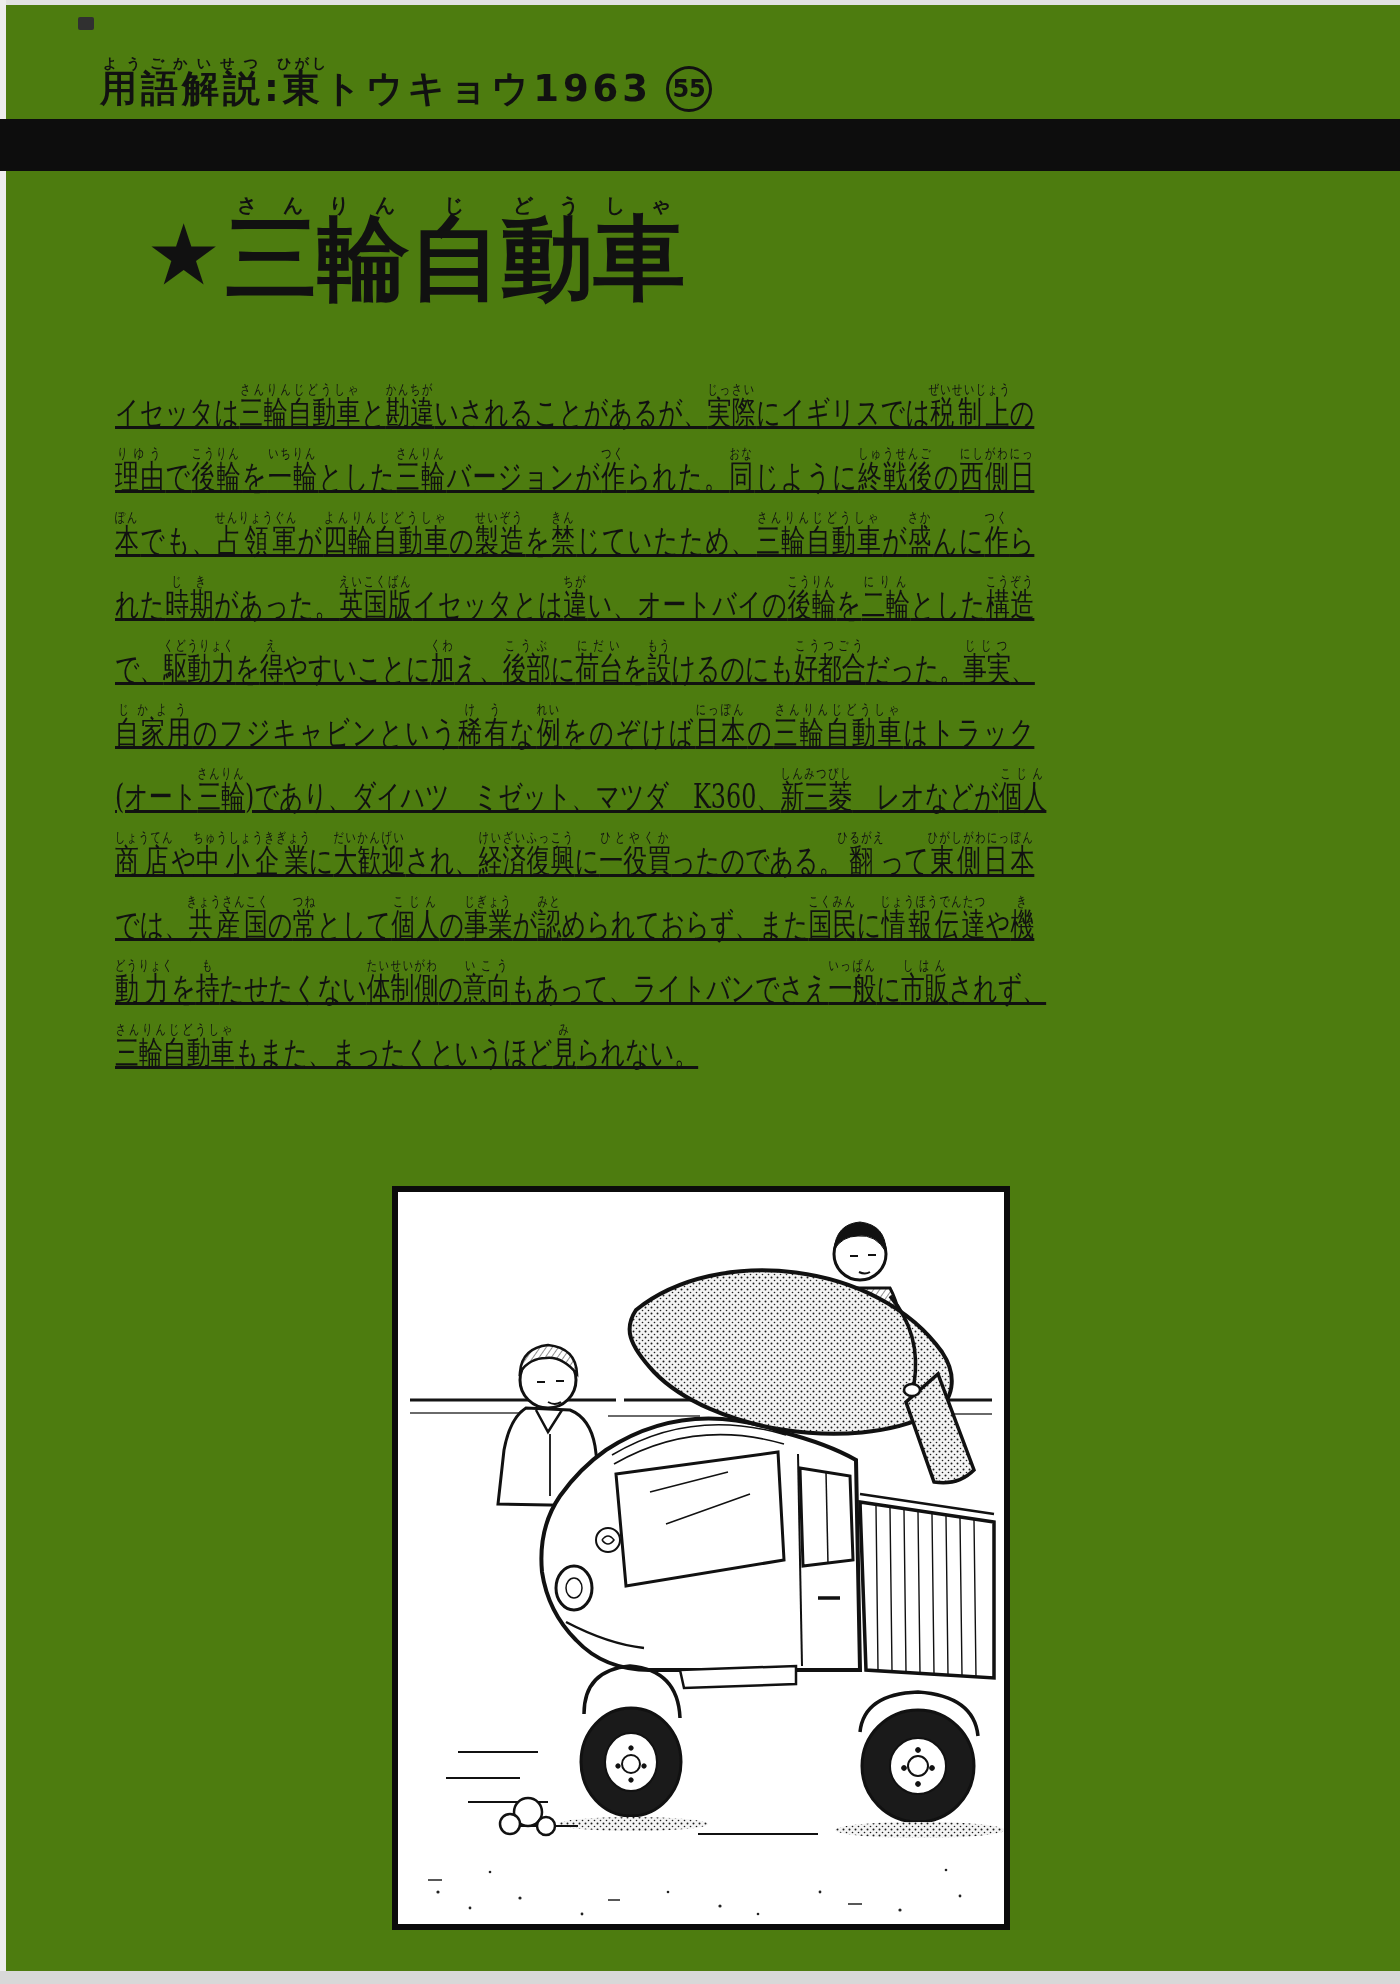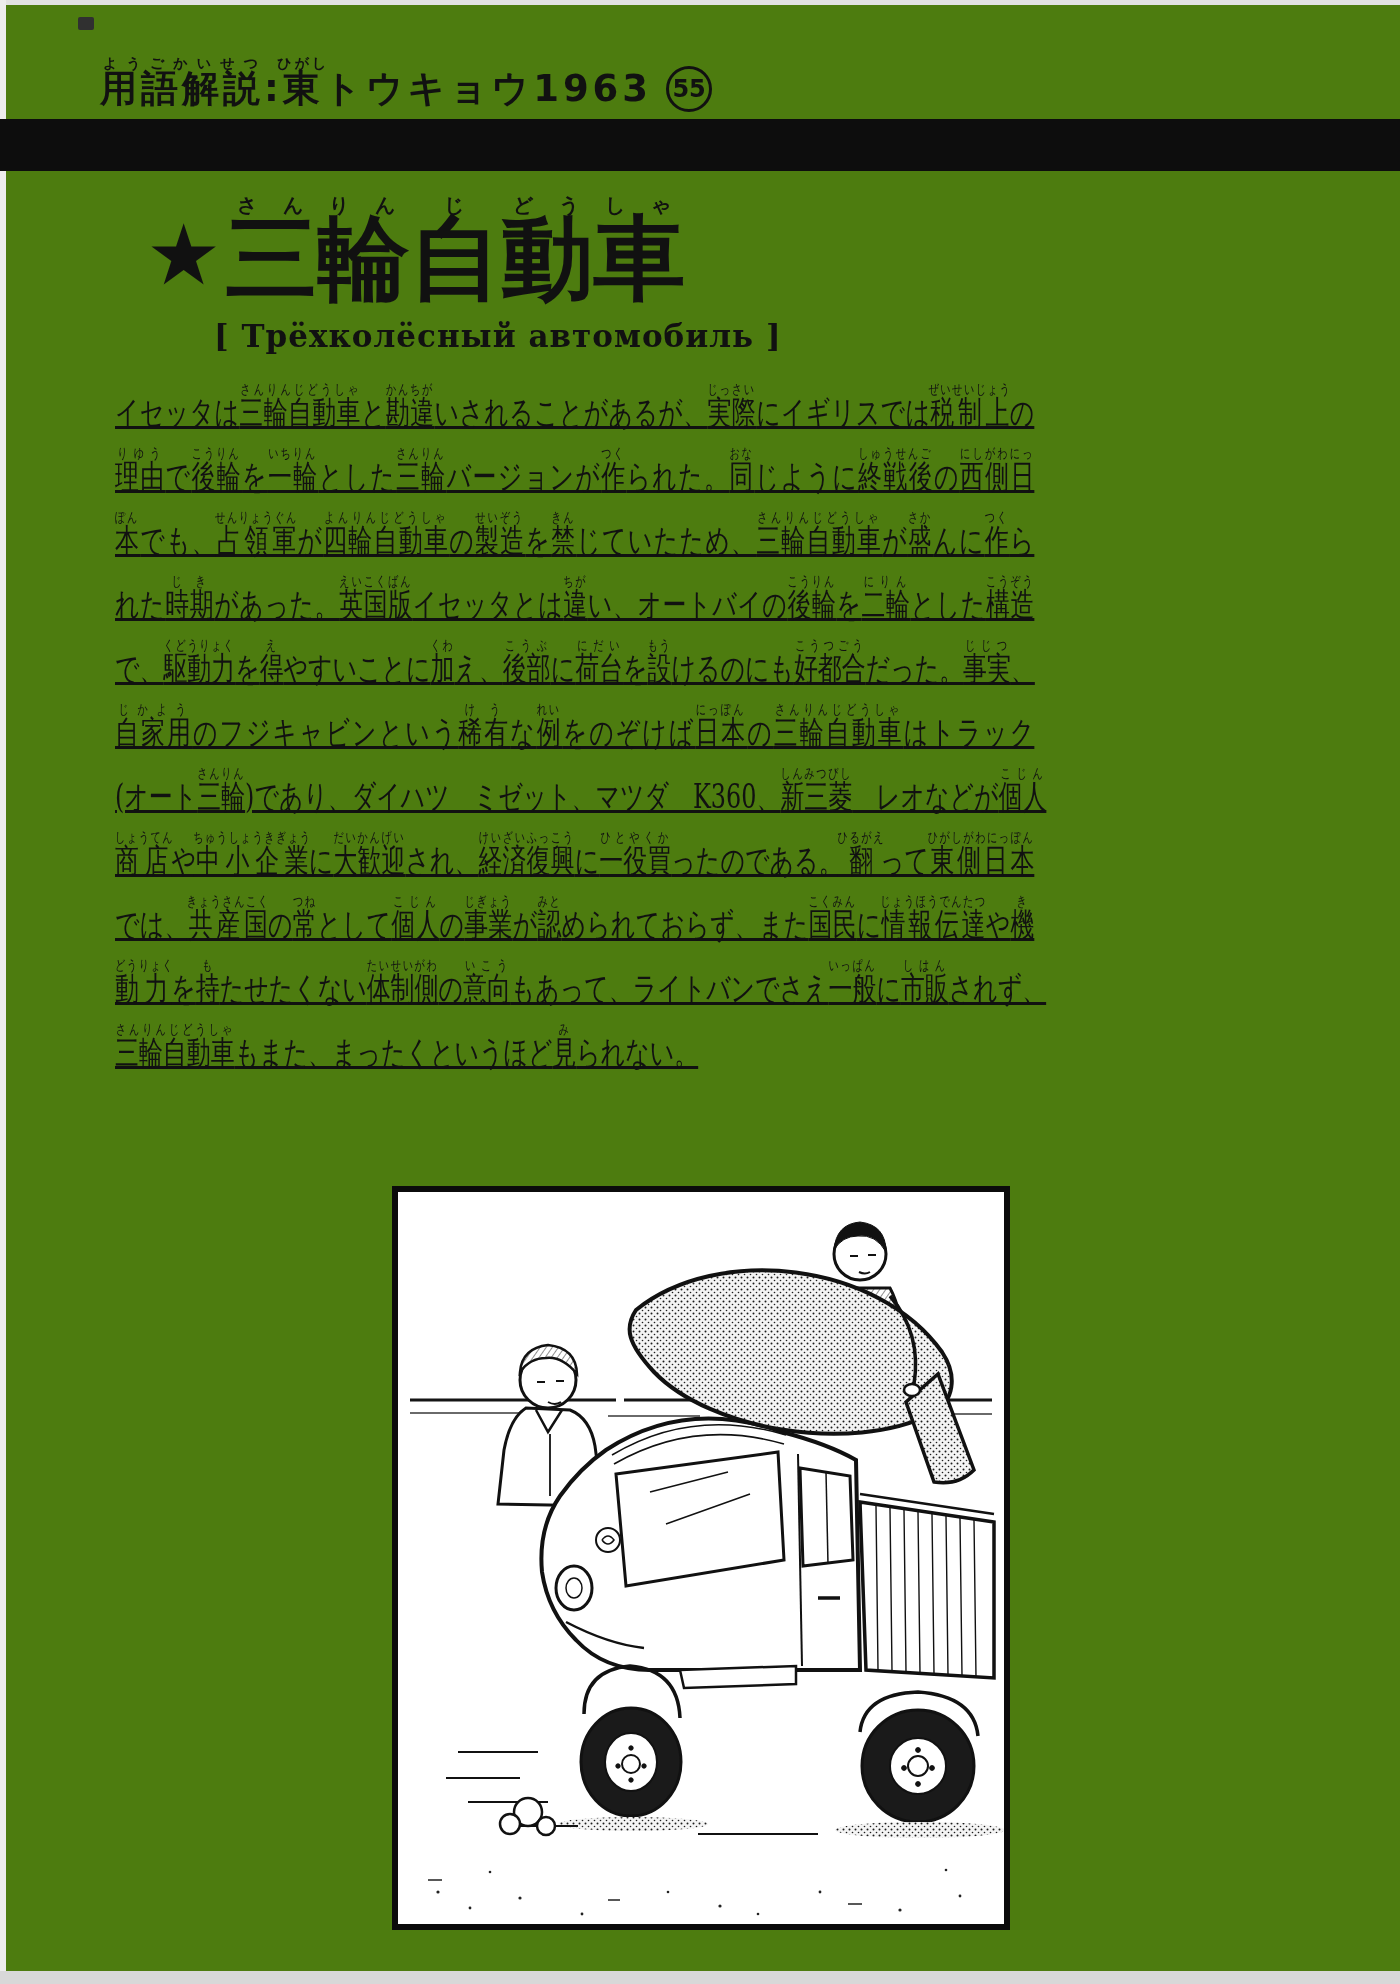--- a/index.html
+++ b/index.html
@@ -73,21 +73,20 @@
   <div class="header">
     <span><ruby>用語解説<rt>ようごかいせつ</rt></ruby><span>:</span><ruby>東<rt>ひがし</rt></ruby><span>トウキョウ1963</span></span><span class="issue-badge">55</span>
   </div>
 
   <div class="band"></div>
 
   <div class="title">
     <span class="star">★</span><span><ruby>三<rt>さん</rt></ruby><ruby>輪<rt>りん</rt></ruby><ruby>自<rt>じ</rt></ruby><ruby>動<rt>どう</rt></ruby><ruby>車<rt>しゃ</rt></ruby></span>
   </div>
 
-  <div class="subtitle">[ Трёхколёсный автомобиль ]</div>
 
   <div class="body-text" id="body-text">
       <div class="line just"><span>イセッタは</span><ruby>三輪自動車<rt>さんりんじどうしゃ</rt></ruby><span>と</span><ruby>勘違<rt>かんちが</rt></ruby><span>いされることがあるが、</span><ruby>実際<rt>じっさい</rt></ruby><span>にイギリスでは</span><ruby>税制上<rt>ぜいせいじょう</rt></ruby><span>の</span></div>
       <div class="line just"><ruby>理由<rt>りゆう</rt></ruby><span>で</span><ruby>後輪<rt>こうりん</rt></ruby><span>を</span><ruby>一輪<rt>いちりん</rt></ruby><span>とした</span><ruby>三輪<rt>さんりん</rt></ruby><span>バージョンが</span><ruby>作<rt>つく</rt></ruby><span>られた。</span><ruby>同<rt>おな</rt></ruby><span>じように</span><ruby>終戦後<rt>しゅうせんご</rt></ruby><span>の</span><ruby>西側日<rt>にしがわにっ</rt></ruby></div>
       <div class="line just"><ruby>本<rt>ぽん</rt></ruby><span>でも、</span><ruby>占領軍<rt>せんりょうぐん</rt></ruby><span>が</span><ruby>四輪自動車<rt>よんりんじどうしゃ</rt></ruby><span>の</span><ruby>製造<rt>せいぞう</rt></ruby><span>を</span><ruby>禁<rt>きん</rt></ruby><span>じていたため、</span><ruby>三輪自動車<rt>さんりんじどうしゃ</rt></ruby><span>が</span><ruby>盛<rt>さか</rt></ruby><span>んに</span><ruby>作<rt>つく</rt></ruby><span>ら</span></div>
       <div class="line just"><span>れた</span><ruby>時期<rt>じき</rt></ruby><span>があった。</span><ruby>英国版<rt>えいこくばん</rt></ruby><span>イセッタとは</span><ruby>違<rt>ちが</rt></ruby><span>い、オートバイの</span><ruby>後輪<rt>こうりん</rt></ruby><span>を</span><ruby>二輪<rt>にりん</rt></ruby><span>とした</span><ruby>構造<rt>こうぞう</rt></ruby></div>
       <div class="line just"><span>で、</span><ruby>駆動力<rt>くどうりょく</rt></ruby><span>を</span><ruby>得<rt>え</rt></ruby><span>やすいことに</span><ruby>加<rt>くわ</rt></ruby><span>え、</span><ruby>後部<rt>こうぶ</rt></ruby><span>に</span><ruby>荷台<rt>にだい</rt></ruby><span>を</span><ruby>設<rt>もう</rt></ruby><span>けるのにも</span><ruby>好都合<rt>こうつごう</rt></ruby><span>だった。</span><ruby>事実<rt>じじつ</rt></ruby><span>、</span></div>
       <div class="line just"><ruby>自家用<rt>じかよう</rt></ruby><span>のフジキャビンという</span><ruby>稀有<rt>けう</rt></ruby><span>な</span><ruby>例<rt>れい</rt></ruby><span>をのぞけば</span><ruby>日本<rt>にっぽん</rt></ruby><span>の</span><ruby>三輪自動車<rt>さんりんじどうしゃ</rt></ruby><span>はトラック</span></div>
       <div class="line just"><span>(オート</span><ruby>三輪<rt>さんりん</rt></ruby><span>)であり、ダイハツ　ミゼット、マツダ　K360、</span><ruby>新三菱<rt>しんみつびし</rt></ruby><span>　レオなどが</span><ruby>個人<rt>こじん</rt></ruby></div>
       <div class="line just"><ruby>商店<rt>しょうてん</rt></ruby><span>や</span><ruby>中小企業<rt>ちゅうしょうきぎょう</rt></ruby><span>に</span><ruby>大歓迎<rt>だいかんげい</rt></ruby><span>され、</span><ruby>経済復興<rt>けいざいふっこう</rt></ruby><span>に</span><ruby>一役買<rt>ひとやくか</rt></ruby><span>ったのである。</span><ruby>翻<rt>ひるがえ</rt></ruby><span>って</span><ruby>東側日本<rt>ひがしがわにっぽん</rt></ruby></div>

